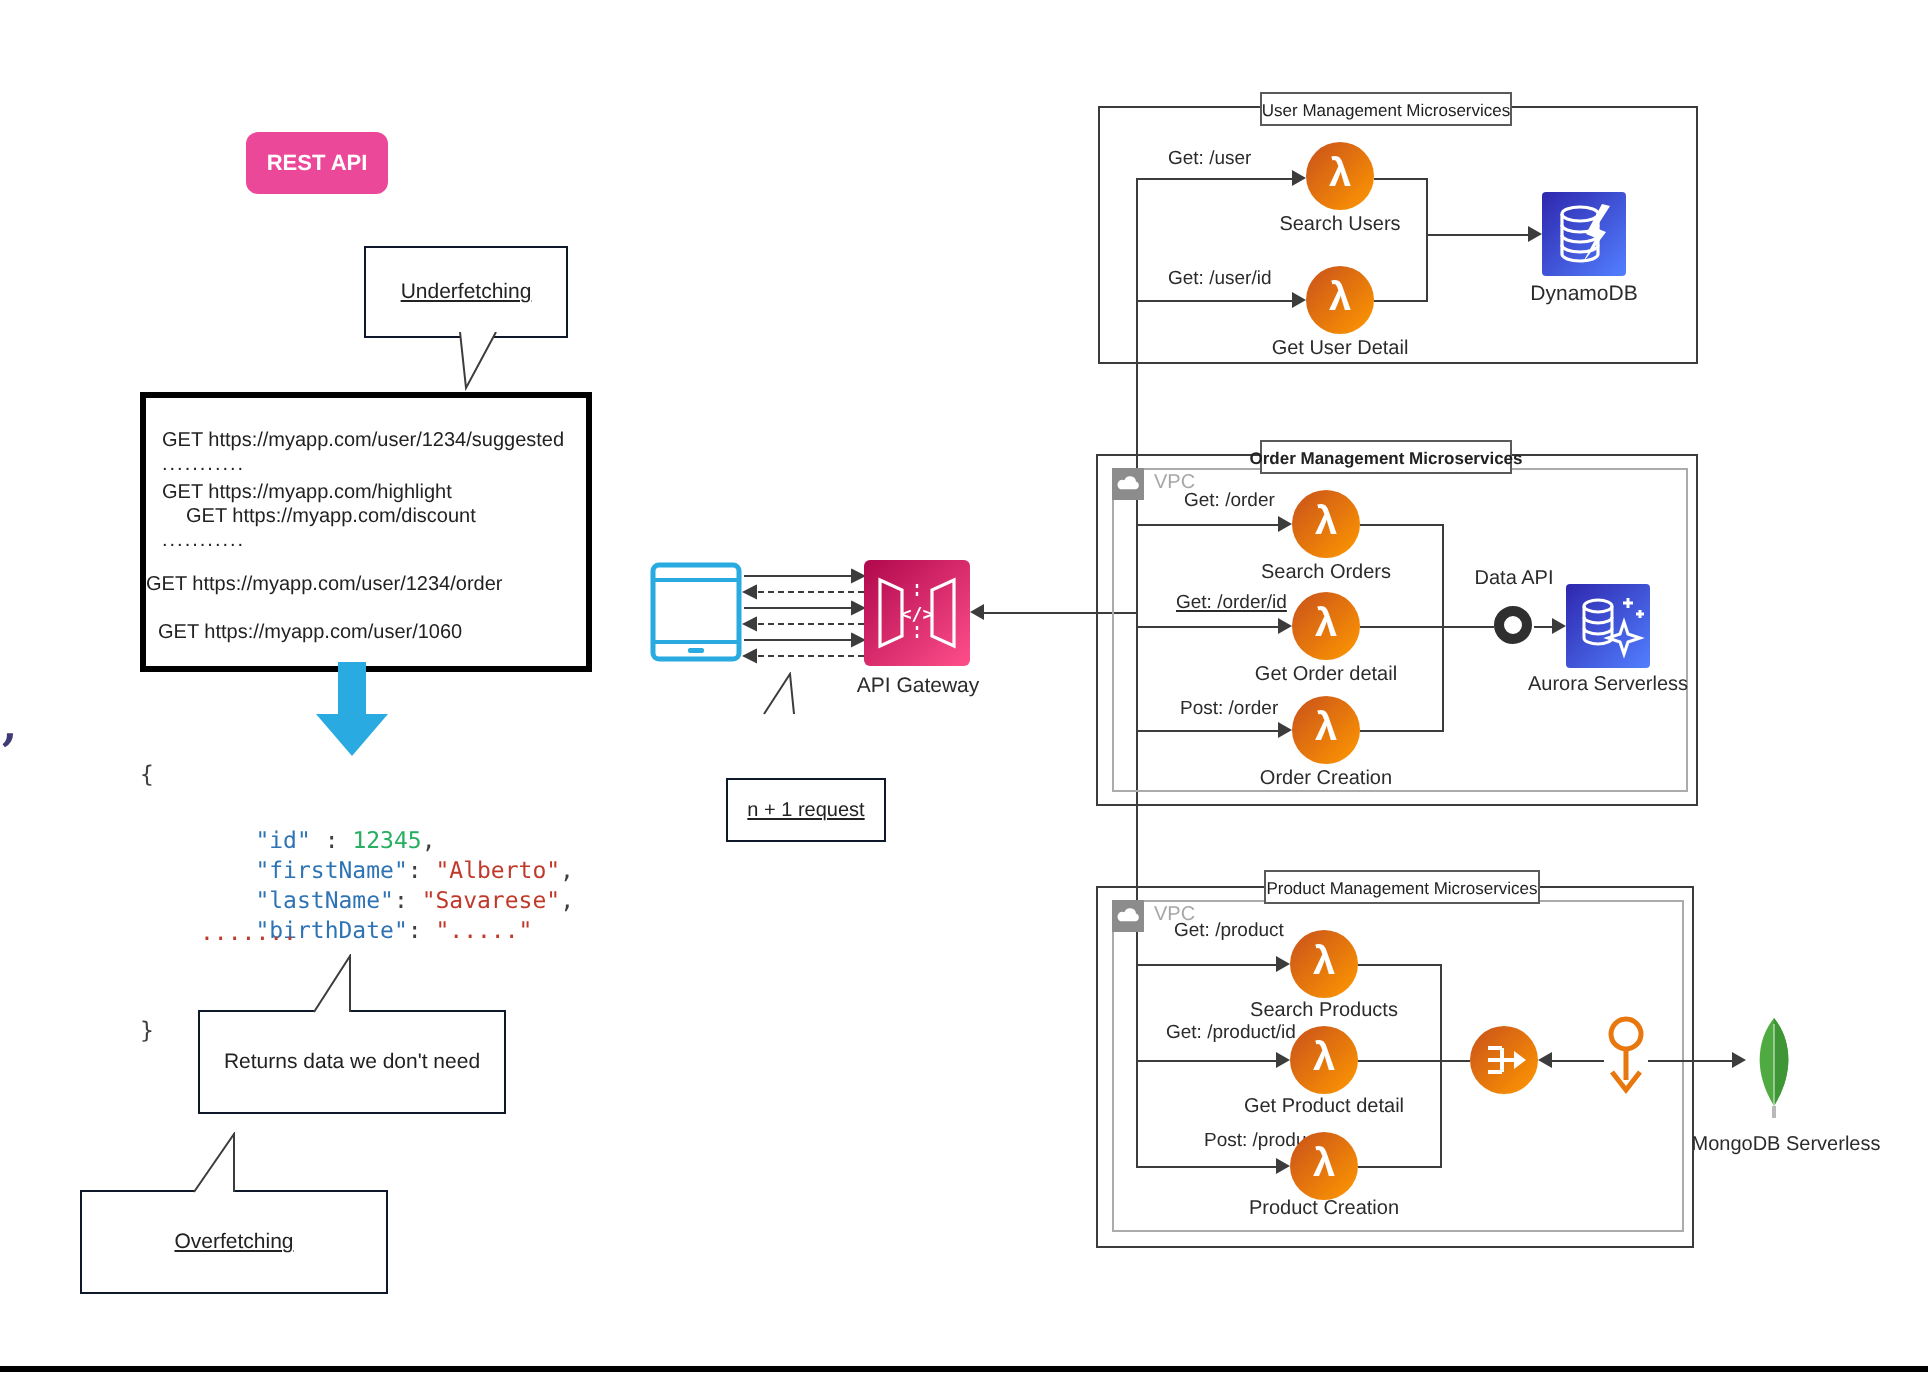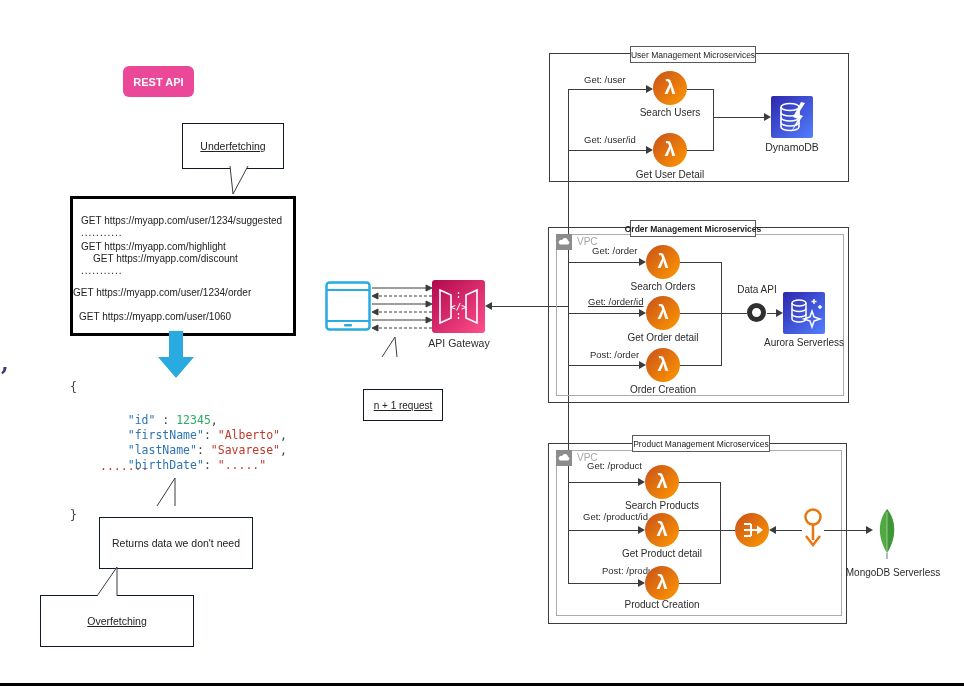--- a/index.html
+++ b/index.html
@@ -86,21 +86,21 @@
   <div class="code-line" style="left:30px;top:49px;">
     <span class="ck">"lastName"</span><span class="cp">: </span><span class="cs">"Savarese"</span><span class="cp">,</span>
   </div>
   <div class="code-line" style="left:30px;top:64px;">
     <span class="ck">"birthDate"</span><span class="cp">: </span><span class="cs">"....."</span><span class="cp"></span>
   </div>
   <div class="code-line" style="left:30px;top:79px;"><span class="cs">.......</span></div>
   <div class="code-line" style="left:0;top:128px;"><span class="cp">}</span></div>
 </div>
 
-<div class="callout" style="left:99px;top:505px;width:152px;height:50px;margin-top:12px;">
+<div class="callout" style="left:99px;top:505px;width:152px;height:50px;">
   <span>Returns data we don't need</span>
 </div>
 <svg class="tail" style="left:150px;top:477px;" width="28" height="30">
   <path d="M7,29 L25,1 L25,29" fill="#fff" stroke="#3c3c3c" stroke-width="1"></path>
 </svg>
 
 <div class="callout" style="left:40px;top:595px;width:152px;height:50px;">
   <span class="u">Overfetching</span>
 </div>
 <svg class="tail" style="left:88px;top:566px;" width="32" height="31">

